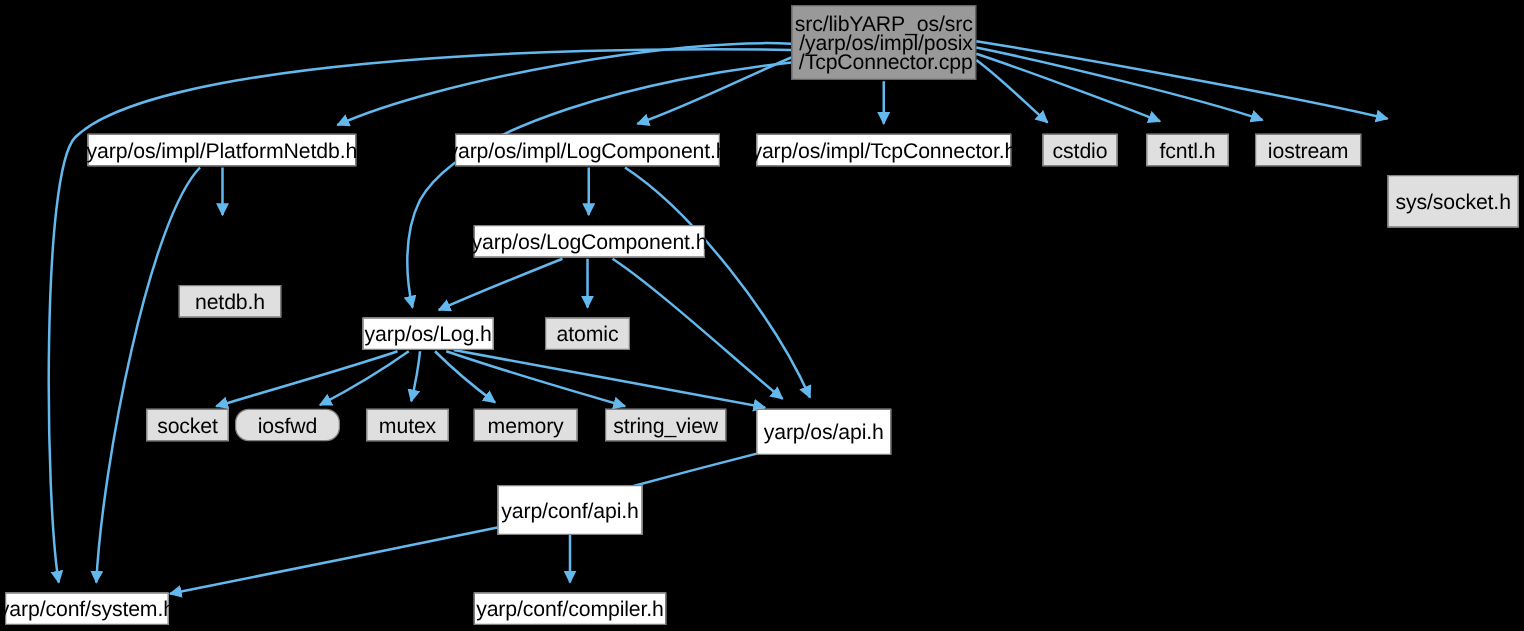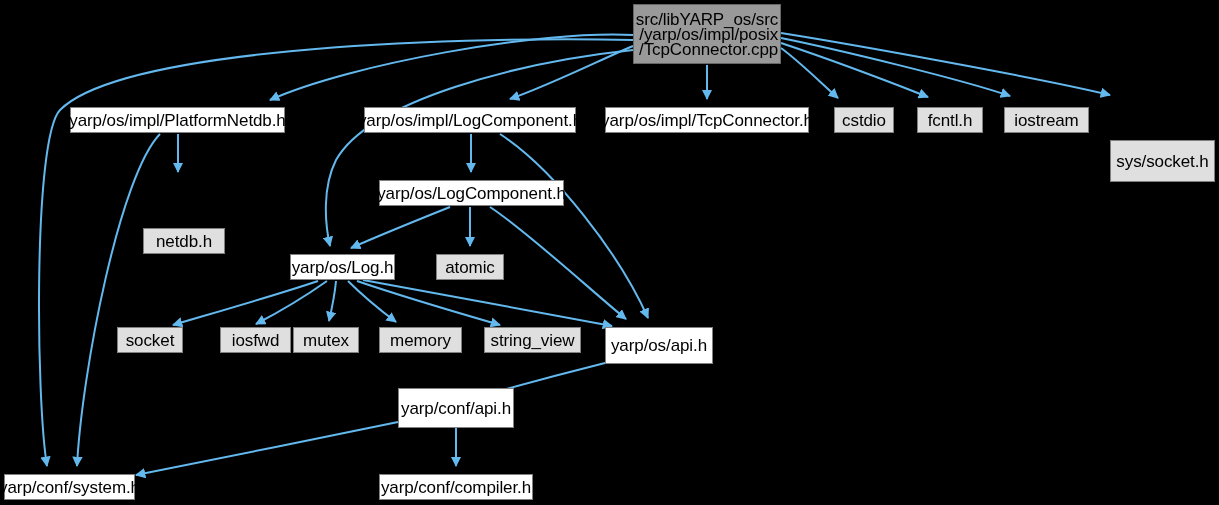--- a/index.html
+++ b/index.html
@@ -91,21 +91,21 @@
       <div class="gnode fill-white" style="left: 605px; top: 107px; width: 204px; height: 26px;"><span class="nlabel">yarp/os/impl/TcpConnector.h</span></div>
       <div class="gnode fill-gray" style="left: 834px; top: 107px; width: 60px; height: 26px;"><span class="nlabel">cstdio</span></div>
       <div class="gnode fill-gray" style="left: 917px; top: 107px; width: 66px; height: 26px;"><span class="nlabel">fcntl.h</span></div>
       <div class="gnode fill-gray" style="left: 1004px; top: 107px; width: 85px; height: 26px;"><span class="nlabel">iostream</span></div>
       <div class="gnode fill-gray" style="left: 1110px; top: 107px; width: 105px; height: 42px; margin-top: 33px;"><span class="nlabel">sys/socket.h</span></div>
       <div class="gnode fill-gray" style="left: 143px; top: 180px; width: 82px; height: 26px; margin-top: 48px;"><span class="nlabel">netdb.h</span></div>
       <div class="gnode fill-white" style="left: 379px; top: 180px; width: 185px; height: 26px;"><span class="nlabel">yarp/os/LogComponent.h</span></div>
       <div class="gnode fill-white" style="left: 290px; top: 254px; width: 105px; height: 26px;"><span class="nlabel">yarp/os/Log.h</span></div>
       <div class="gnode fill-gray" style="left: 436px; top: 254px; width: 68px; height: 26px;"><span class="nlabel">atomic</span></div>
       <div class="gnode fill-gray" style="left: 117px; top: 327px; width: 66px; height: 26px;"><span class="nlabel">socket</span></div>
-      <div class="gnode fill-gray" style="left: 220px; top: 327px; width: 71px; height: 26px;"><span class="nlabel">iosfwd</span></div>
+      <div class="gnode fill-gray" style="left: 188px; top: 327px; width: 84px; height: 26px; border-radius: 11px;"><span class="nlabel">iosfwd</span></div>
       <div class="gnode fill-gray" style="left: 293px; top: 327px; width: 66px; height: 26px;"><span class="nlabel">mutex</span></div>
       <div class="gnode fill-gray" style="left: 379px; top: 327px; width: 83px; height: 26px;"><span class="nlabel">memory</span></div>
       <div class="gnode fill-gray" style="left: 484px; top: 327px; width: 97px; height: 26px;"><span class="nlabel">string_view</span></div>
       <div class="gnode fill-white" style="left: 605px; top: 327px; width: 108px; height: 37px;"><span class="nlabel">yarp/os/api.h</span></div>
       <div class="gnode fill-white" style="left: 398px; top: 388px; width: 116px; height: 40px;"><span class="nlabel">yarp/conf/api.h</span></div>
       <div class="gnode fill-white" style="left: 4px; top: 474px; width: 131px; height: 26px;"><span class="nlabel">yarp/conf/system.h</span></div>
       <div class="gnode fill-white" style="left: 379px; top: 474px; width: 154px; height: 26px;"><span class="nlabel">yarp/conf/compiler.h</span></div>
     </div>
 
 </div>

